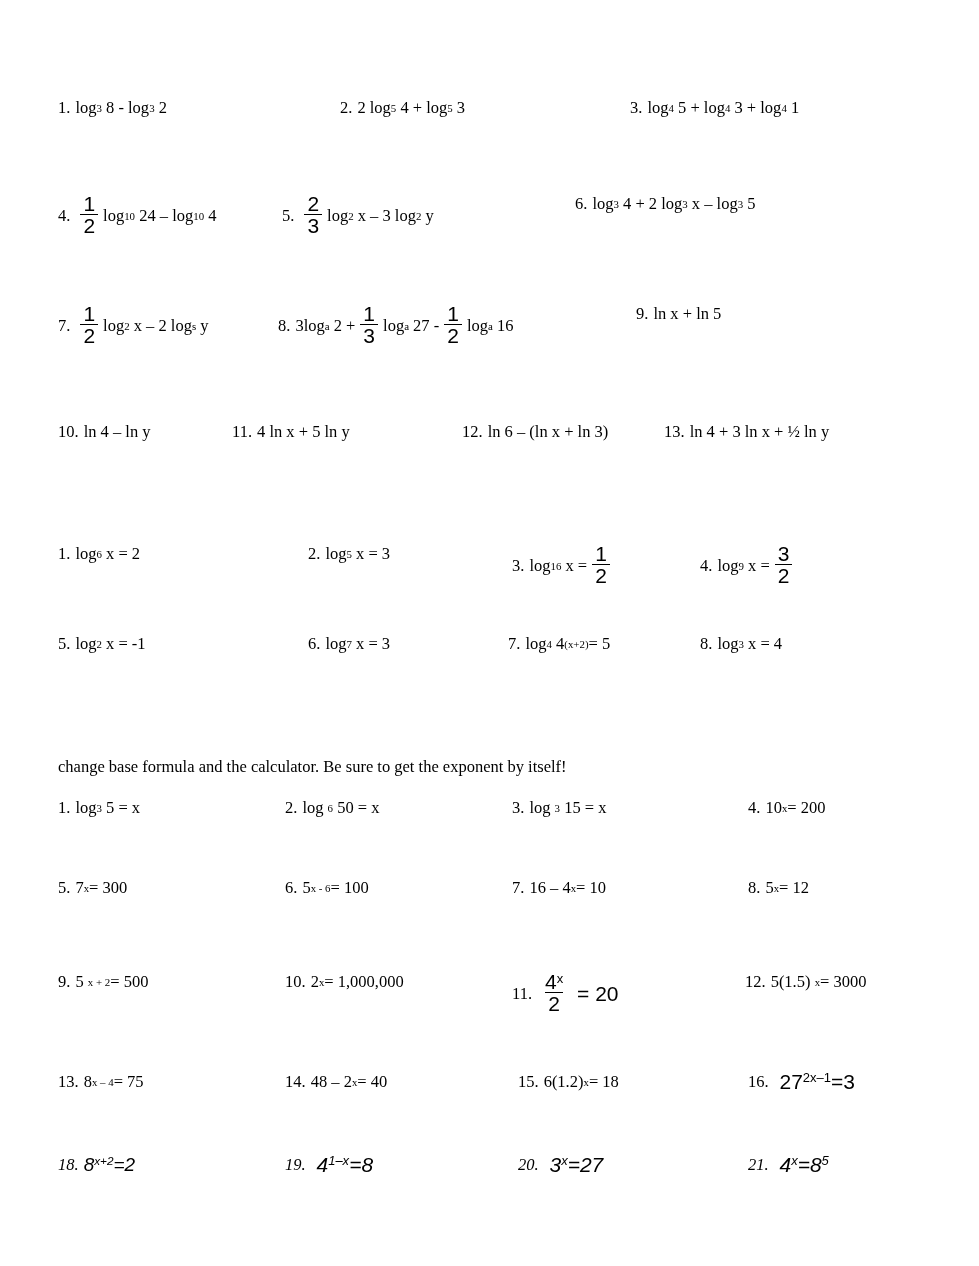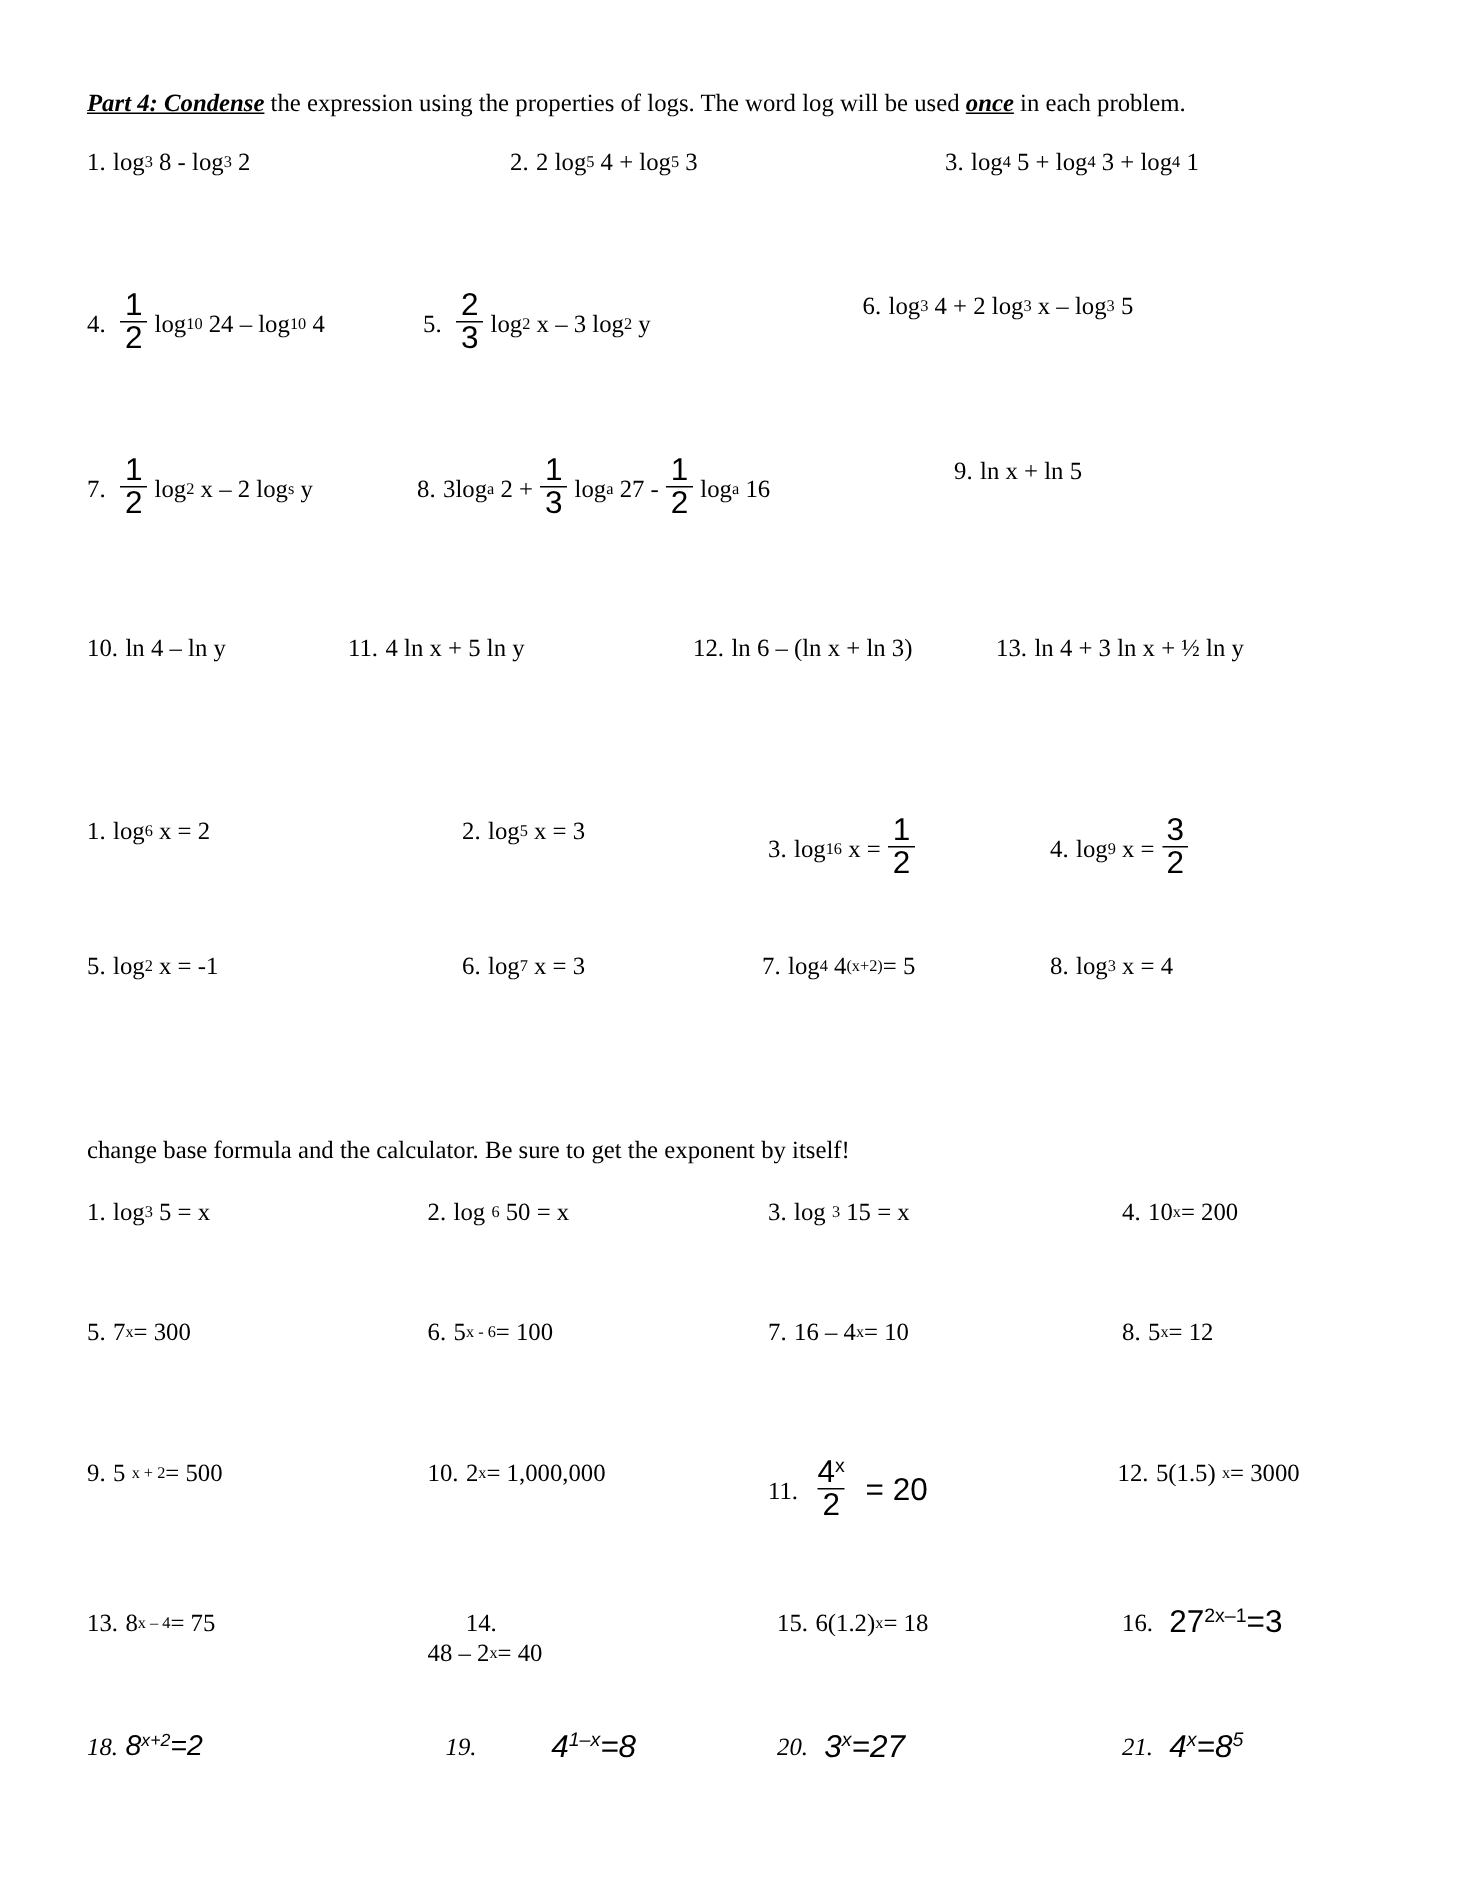--- a/index.html
+++ b/index.html
@@ -90,23 +90,20 @@
     font-family: "Liberation Sans", "DejaVu Sans", sans-serif;
     font-size: 19px;
   }
   .sans-sm sup { font-size: 0.62em; vertical-align: 0.52em; }
 </style>
 </head>
 <body>
 
 <div class="page">
 
-  <div class="section-head" style="top:58px;">
-    <span class="tag">Part 4: Condense</span><span> the expression using the properties of logs.  The word log will be used </span><u><b><i><span>once</span></i></b></u><span> in each problem.</span>
-  </div>
 
   <div class="row" style="top:98px;">
     <div class="prob" style="left:58px;">
       <span class="num">1.</span>
       <span class="body">log<sub>3</sub>&nbsp;8 - log<sub>3</sub>&nbsp;2</span>
     </div>
     <div class="prob" style="left:340px;">
       <span class="num">2.</span>
       <span class="body">2 log<sub>5</sub>&nbsp;4 + log<sub>5</sub>&nbsp;3</span>
     </div>
@@ -297,40 +294,40 @@
       <span class="num">12.</span>
       <span class="body">5(1.5)&nbsp;<sup>x</sup> = 3000</span>
     </div>
   </div>
 
   <div class="row" style="top:1072px;">
     <div class="prob" style="left:58px;">
       <span class="num">13.</span>
       <span class="body">8<sup>x – 4</sup> = 75</span>
     </div>
-    <div class="prob" style="left:285px;flex-direction:column;">
+    <div class="prob" style="left:285px;">
       <span class="num">14.</span>
       <span class="body">48 – 2<sup>x</sup> = 40</span>
     </div>
     <div class="prob" style="left:518px;">
       <span class="num">15.</span>
       <span class="body">6(1.2)<sup>x</sup> = 18</span>
     </div>
     <div class="prob" style="left:748px;">
       <span class="num">16.</span>
       <span class="sans">&nbsp;27<sup>2x–1</sup>=3</span>
     </div>
   </div>
 
   <div class="row" style="top:1155px;font-style:italic;">
     <div class="prob" style="left:58px;">
       <span class="num">18.</span>
       <span class="sans-sm">8<sup>x+2</sup>=2</span>
     </div>
-    <div class="prob" style="left:297px;gap:39px;">
+    <div class="prob" style="left:285px;">
       <span class="num">19.</span>
       <span class="sans">&nbsp;4<sup>1–x</sup>=8</span>
     </div>
     <div class="prob" style="left:518px;">
       <span class="num">20.</span>
       <span class="sans">&nbsp;3<sup>x</sup>=27</span>
     </div>
     <div class="prob" style="left:748px;">
       <span class="num">21.</span>
       <span class="sans">&nbsp;4<sup>x</sup>=8<sup>5</sup></span>

